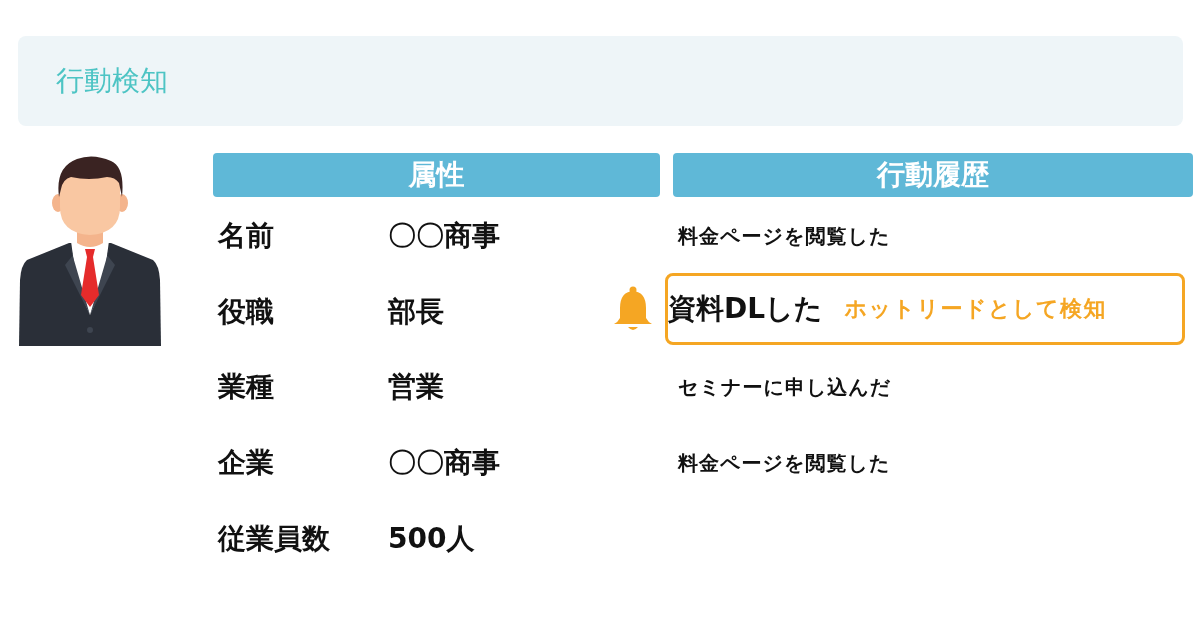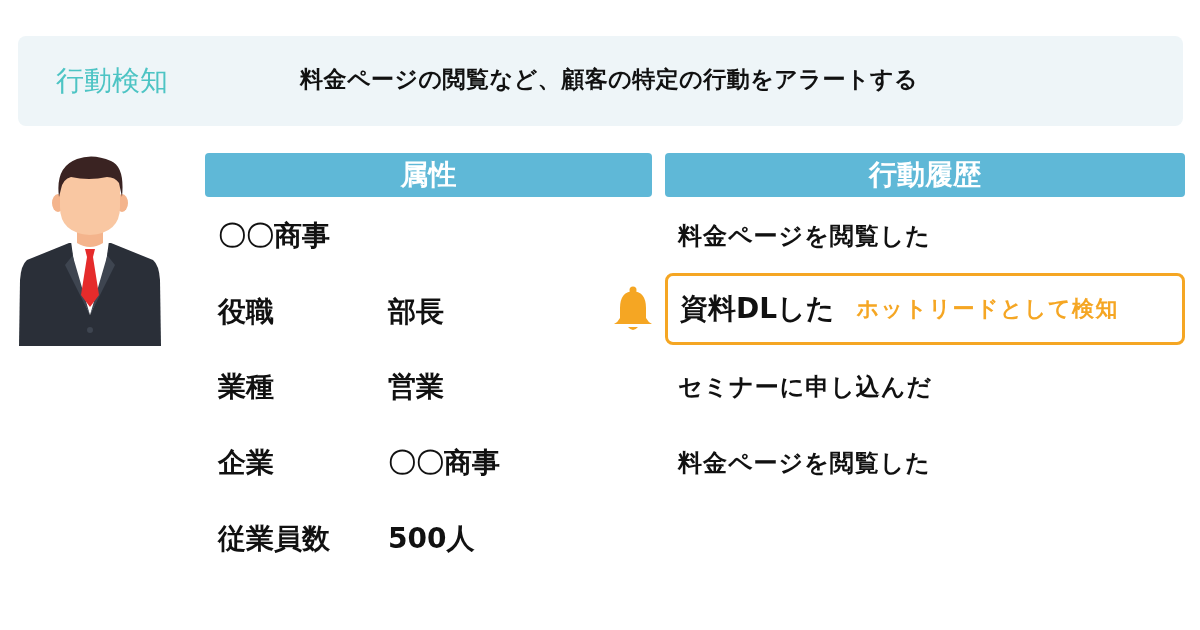--- a/index.html
+++ b/index.html
@@ -20,47 +20,46 @@
     }
 
     .person {
       position: absolute; left: 19px; top: 155px; width: 142px; height: 191px;
     }
 
     .section-head {
       position: absolute; top: 153px; height: 44px;
       background: #5fb8d7; border-radius: 4px;
       color: #ffffff; font-size: 28px; font-weight: bold;
-      display: flex; align-items: center; justify-content: center;
+      display: flex; align-items: center; justify-content: center; margin-left: 8px;
     }
     .head-attr { left: 205px; width: 447px; }
     .head-hist { left: 665px; width: 520px; }
 
     .attr-row { position: absolute; left: 218px; height: 40px; display: flex; align-items: center; font-weight: bold; font-size: 28px; color: #111; }
     .attr-label { width: 170px; }
     .attr-value { }
 
-    .hist-row { position: absolute; left: 678px; height: 40px; display: flex; align-items: center; font-weight: bold; font-size: 24px; color: #111; letter-spacing: 1px; }
+    .hist-row { position: absolute; left: 678px; height: 40px; display: flex; align-items: center; font-weight: bold; font-size: 20px; color: #111; letter-spacing: 1px; }
 
     .hot-box {
       position: absolute; left: 665px; top: 273px; width: 520px; height: 72px;
       border: 3px solid #f5a623; border-radius: 8px;
-      display: flex; align-items: center; padding-left: 12px;
+      display: flex; align-items: center; padding-left: 0;
     }
     .hot-box .hist-text { font-weight: bold; font-size: 28px; color: #111; }
     .hot-box .hot-tag { font-weight: bold; font-size: 22px; color: #f5a623; margin-left: 22px; letter-spacing: 1.5px; font-family: Liberation Mono, monospace; }
 
     .bell { position: absolute; left: 612px; top: 286px; width: 42px; height: 48px; }
   </style>
 </head>
 <body>
 
 <div class="header-bar">
   <div class="header-title">行動検知</div>
-  <div class="header-desc">料金ページの閲覧など、顧客の特定の行動をアラートする</div>
 </div>
 
 <svg class="person" viewBox="0 0 142 191" xmlns="http://www.w3.org/2000/svg">
 
   <path d="M8 105 L50 88 L92 88 L134 105 Q140 110 141 125 L142 191 L0 191 L1 125 Q2 110 8 105 Z" fill="#2a2f38"></path>
 
   <path d="M52 86 L90 86 L84 130 L71 160 L58 130 Z" fill="#ffffff"></path>
 
   <path d="M50 88 L71 160 L46 110 L54 100 Z" fill="#3e4550"></path>
   <path d="M92 88 L71 160 L96 110 L88 100 Z" fill="#3e4550"></path>
@@ -76,20 +75,21 @@
 
   <path d="M40 42 Q36 12 58 4 Q74 -2 92 6 Q106 12 103 42 L100 28 Q96 22 88 22 Q70 26 52 22 Q44 24 42 34 Z" fill="#3a2322"></path>
 
   <circle cx="71" cy="175" r="3" fill="#3e4550"></circle>
 </svg>
 
 <div class="section-head head-attr">属性</div>
 <div class="section-head head-hist">行動履歴</div>
 
 <div class="attr-row" style="top:216px">
+  <span class="attr-label">名前</span>
   <span class="attr-value">〇〇商事</span>
 </div>
 <div class="attr-row" style="top:292px">
   <span class="attr-label">役職</span>
   <span class="attr-value">部長</span>
 </div>
 <div class="attr-row" style="top:367px">
   <span class="attr-label">業種</span>
   <span class="attr-value">営業</span>
 </div>

